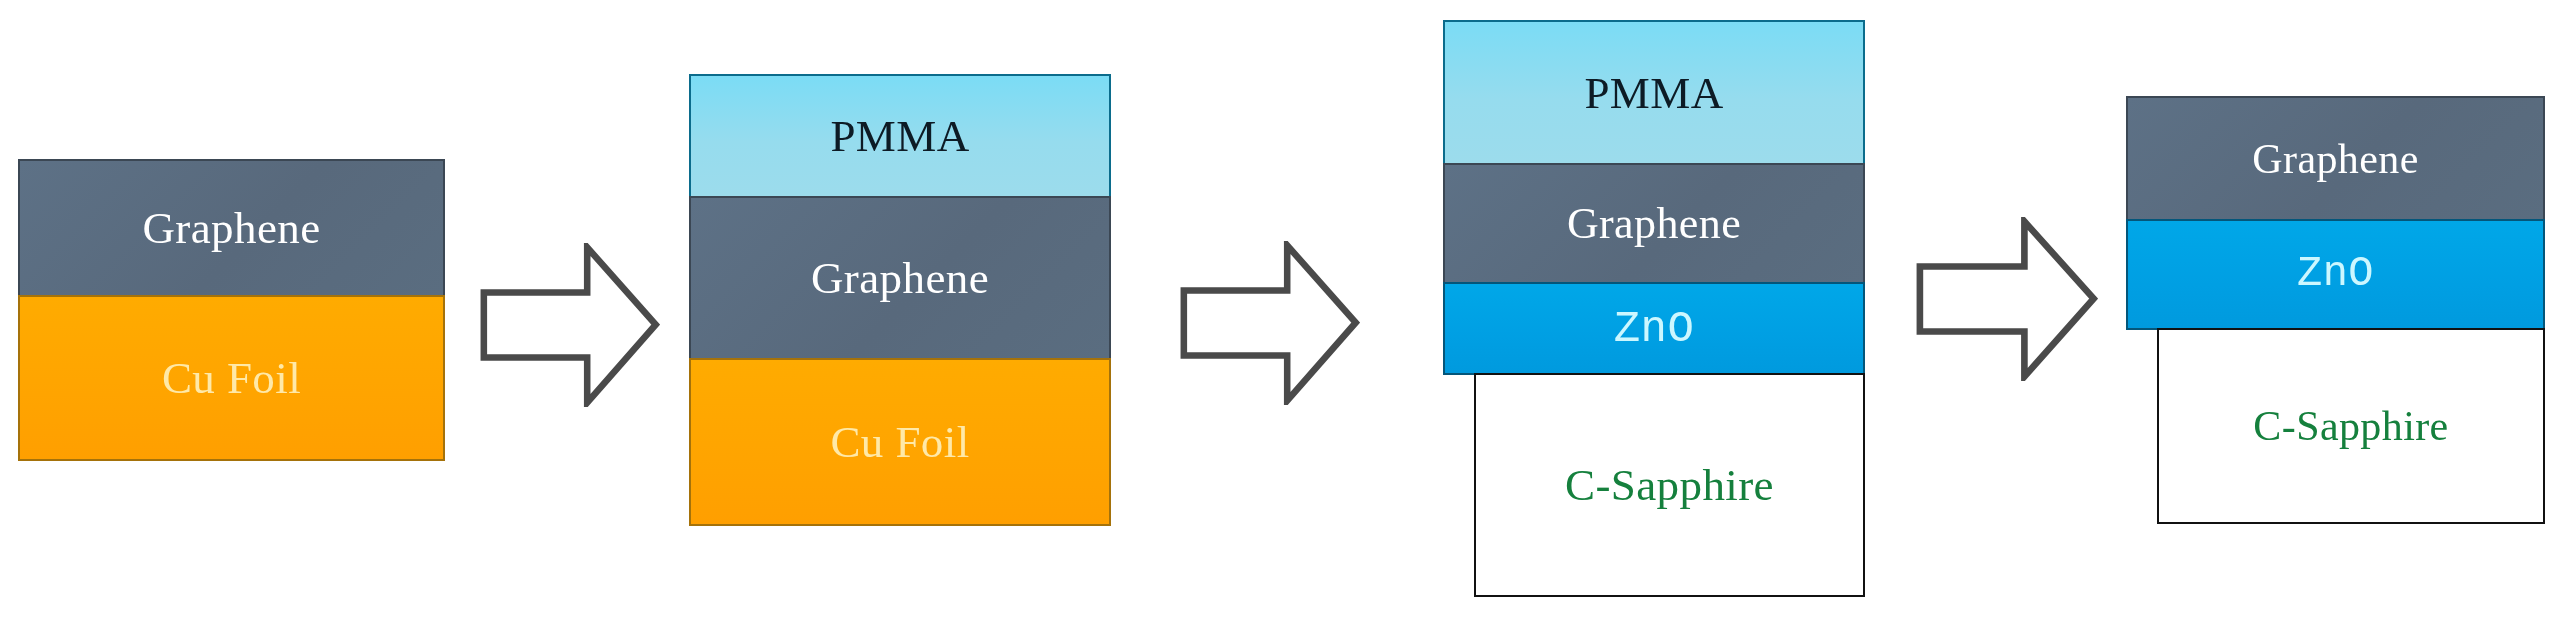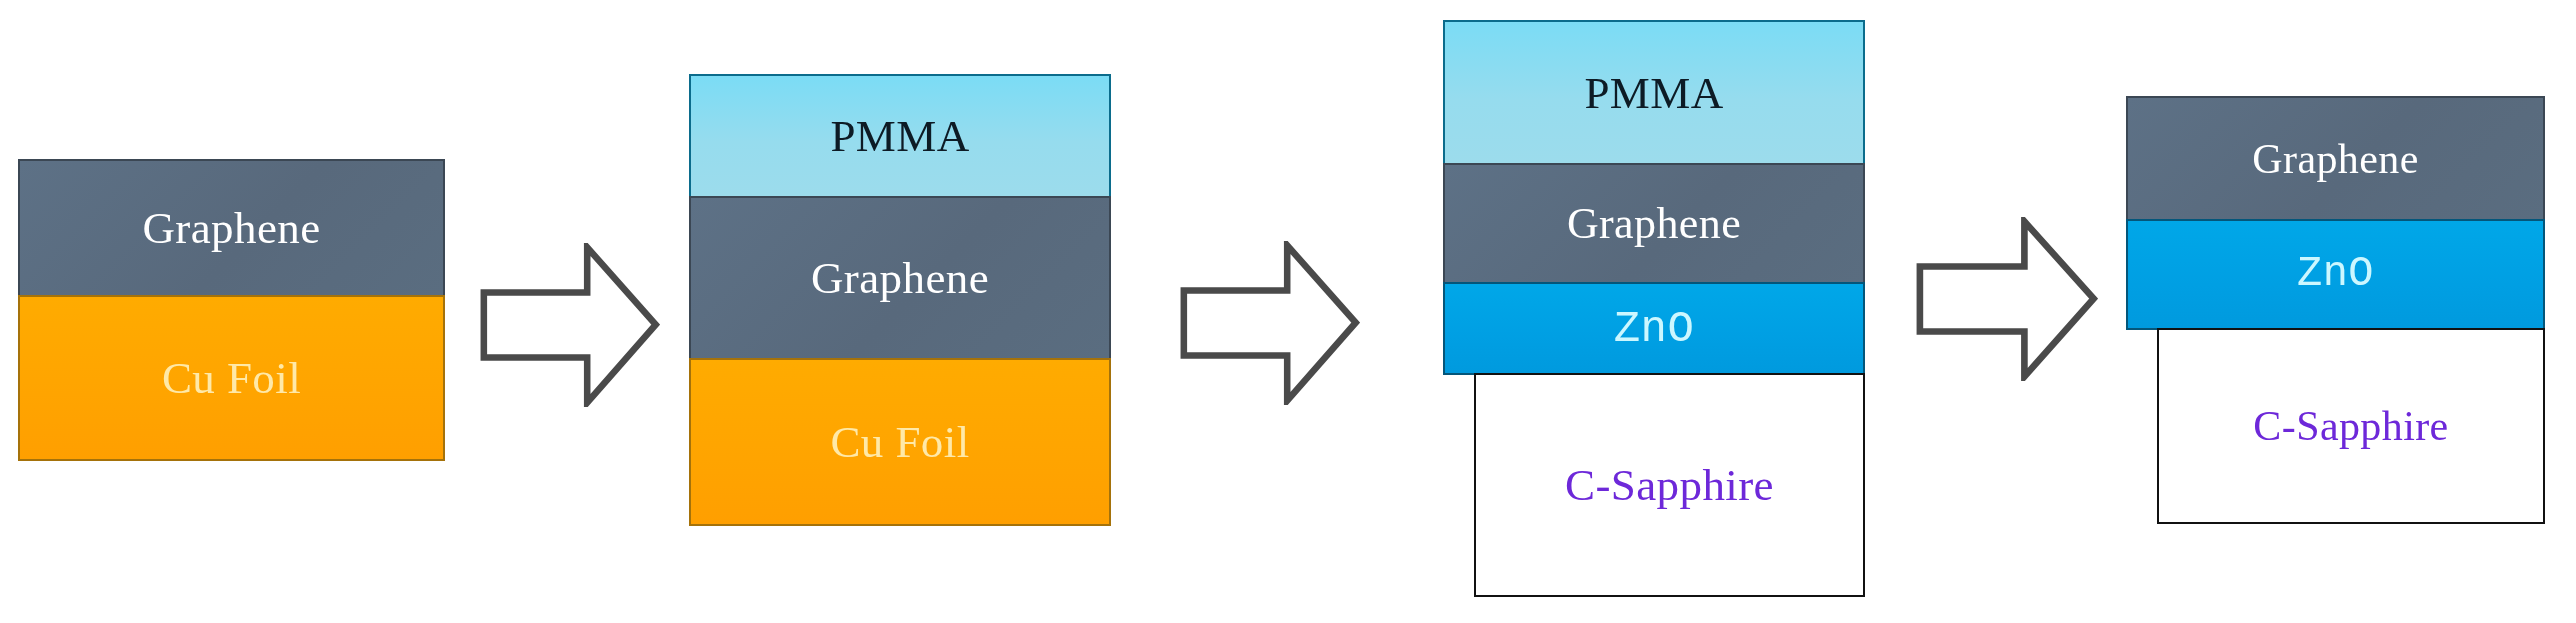--- a/index.html
+++ b/index.html
@@ -51,21 +51,21 @@
     border: 2.2px solid #0b6c8c;
   }
   .lay-zno {
     background: linear-gradient(180deg, #00a7e8 0%, #009fe3 60%, #009ade 100%);
     color: #ccf7ff;
     border: 2.2px solid #04567a;
     font-family: Liberation Mono, monospace;
   }
   .lay-sapphire {
     background: #ffffff;
-    color: #6d28d9;
+    color: #15803d;
     border: 2.2px solid #111111;
     margin-left: 31px;
   }
 
   
   .stack .layer + .layer { border-top-width: 2.2px; margin-top: -2.2px; }
 
   
   .arrow {
     position: absolute;

